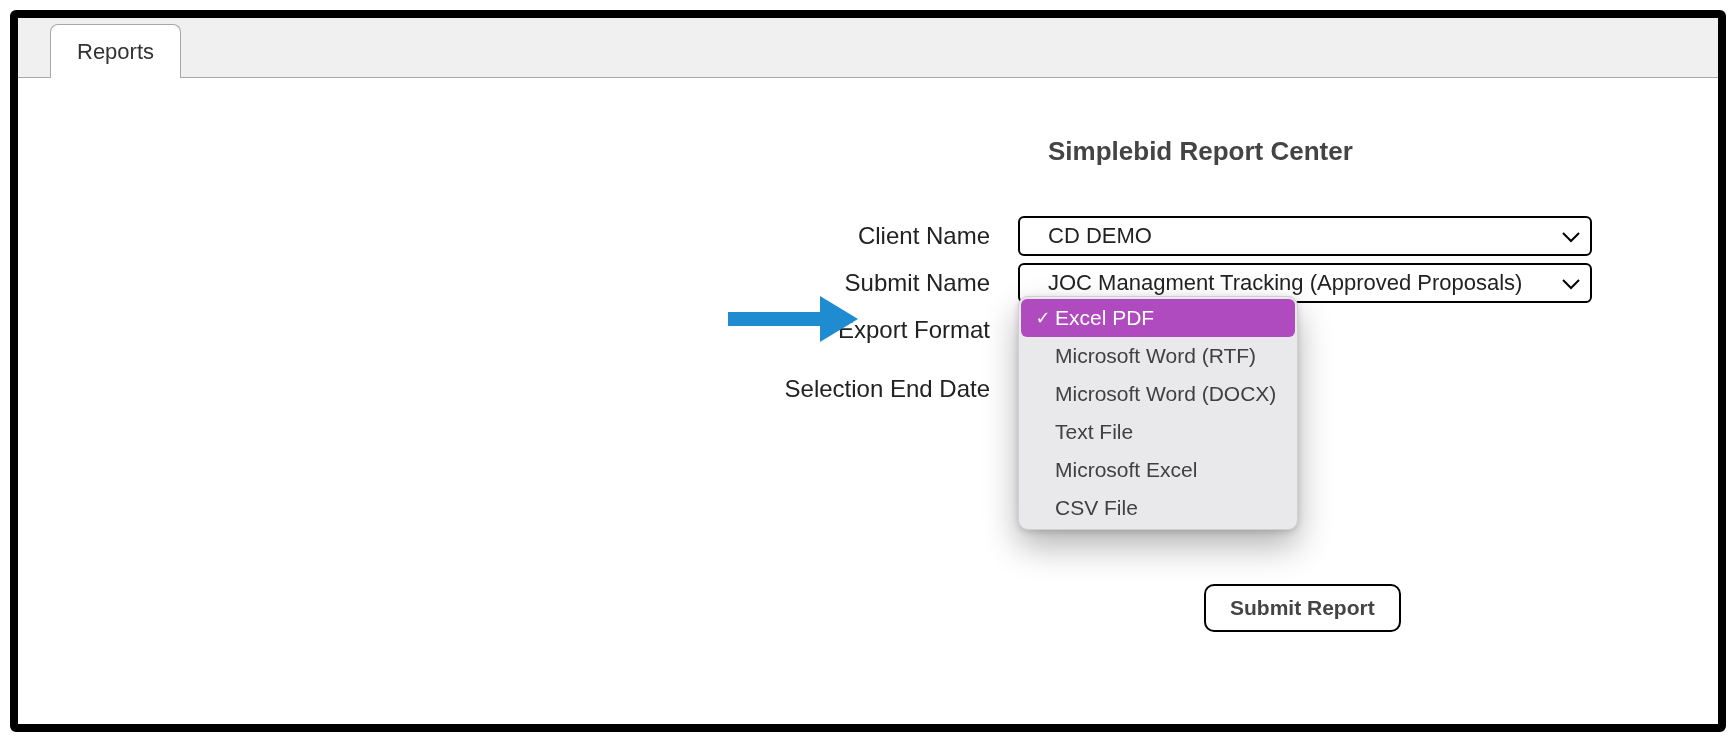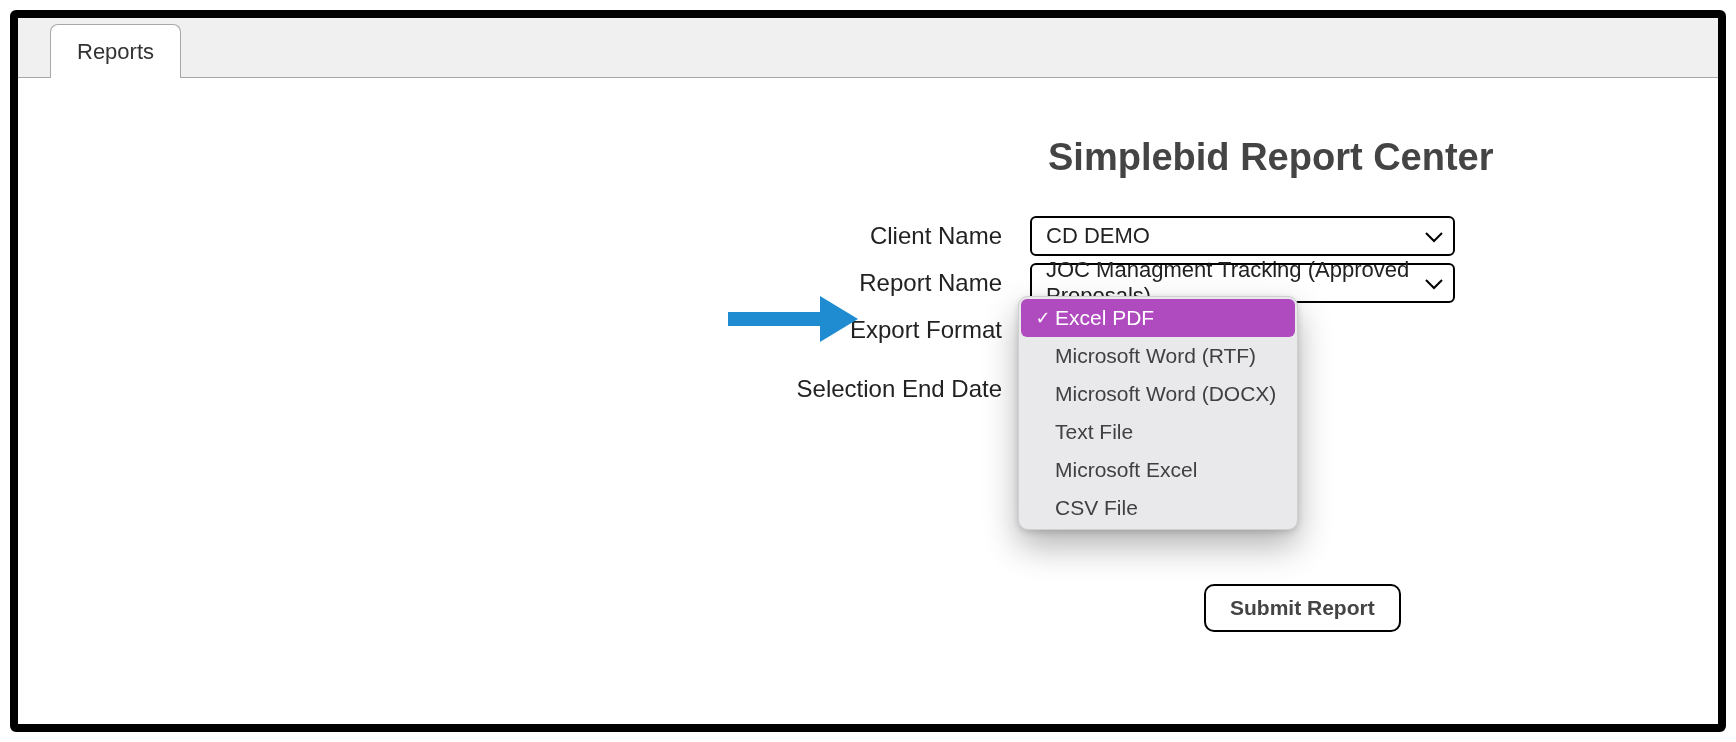--- a/index.html
+++ b/index.html
@@ -43,54 +43,54 @@
     .content {
       position: absolute;
       left: 0; right: 0; top: 60px; bottom: 0;
       background: #fff;
     }
     .title {
       position: absolute;
       top: 58px;
       left: 50%;
       transform: translateX(180px);
-      font-size: 38px;
+      font-size: 26px;
       font-weight: 700;
       color: #444;
       white-space: nowrap;
     }
 
     .form {
       position: absolute;
       top: 135px;
-      left: 12px;
+      left: 0;
       right: 0;
     }
     .row {
       display: flex;
       align-items: center;
       min-height: 45px;
       margin-bottom: 2px;
     }
     .label {
       width: 1000px;
       text-align: right;
       padding-right: 28px;
       font-size: 24px;
       color: #222;
     }
     .row.spacious { min-height: 70px; }
 
     .select {
-      width: 425px;
+      width: 574px;
       height: 40px;
       border: 2px solid #000;
       border-radius: 6px;
       background: #fff;
-      padding: 0 36px 0 14px;
+      padding: 0 36px 0 28px;
       font-size: 22px;
       color: #222;
       display: flex;
       align-items: center;
       position: relative;
       cursor: pointer;
     }
     .select .chev {
       position: absolute;
       right: 10px;
@@ -179,21 +179,21 @@
           <span>CD DEMO</span>
           <span class="chev">
             <svg width="18" height="12" viewBox="0 0 18 12">
                 <path d="M1 2 L9 10 L17 2" fill="none" stroke="#000" stroke-width="2"></path>
               </svg>
           </span>
         </div>
       </div>
 
       <div class="row">
-        <div class="label">Report Name</div>
+        <div class="label">Submit Name</div>
         <div class="select">
           <span>JOC Managment Tracking (Approved Proposals)</span>
           <span class="chev">
             <svg width="18" height="12" viewBox="0 0 18 12">
                 <path d="M1 2 L9 10 L17 2" fill="none" stroke="#000" stroke-width="2"></path>
               </svg>
           </span>
         </div>
       </div>
 

